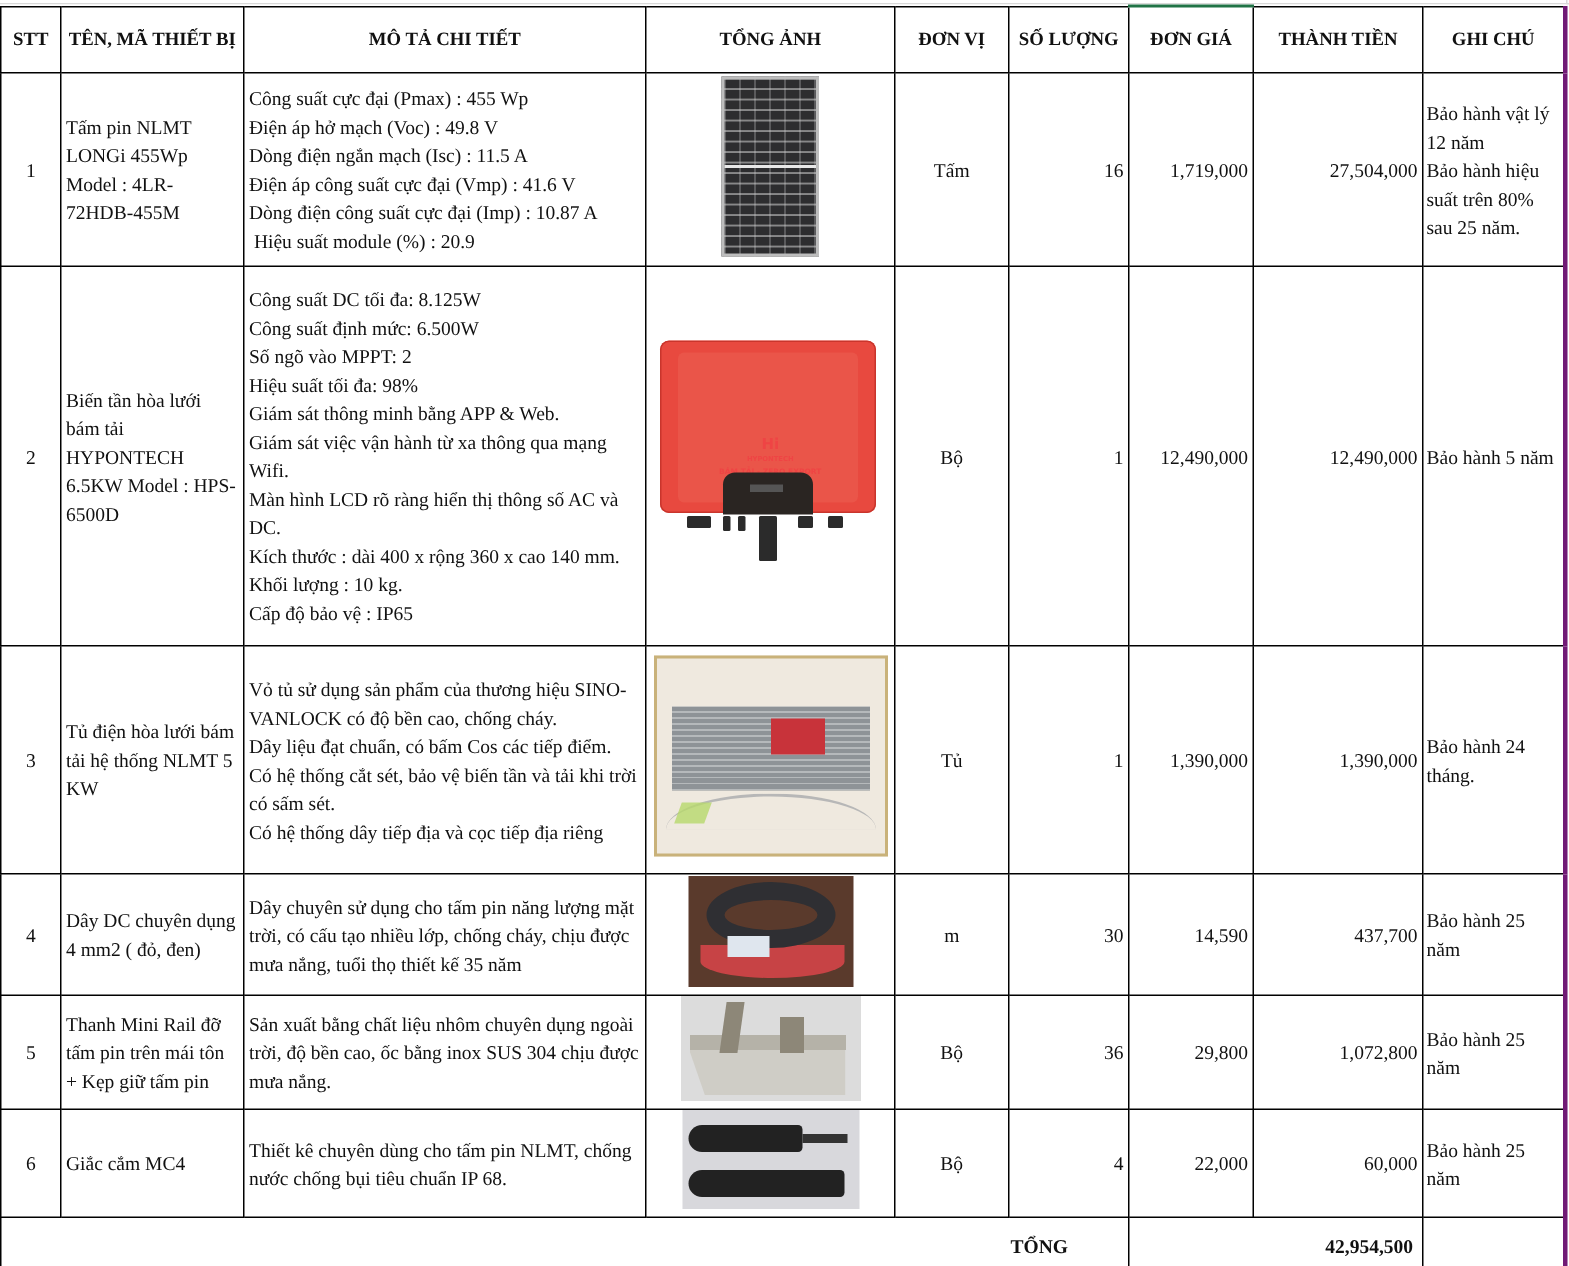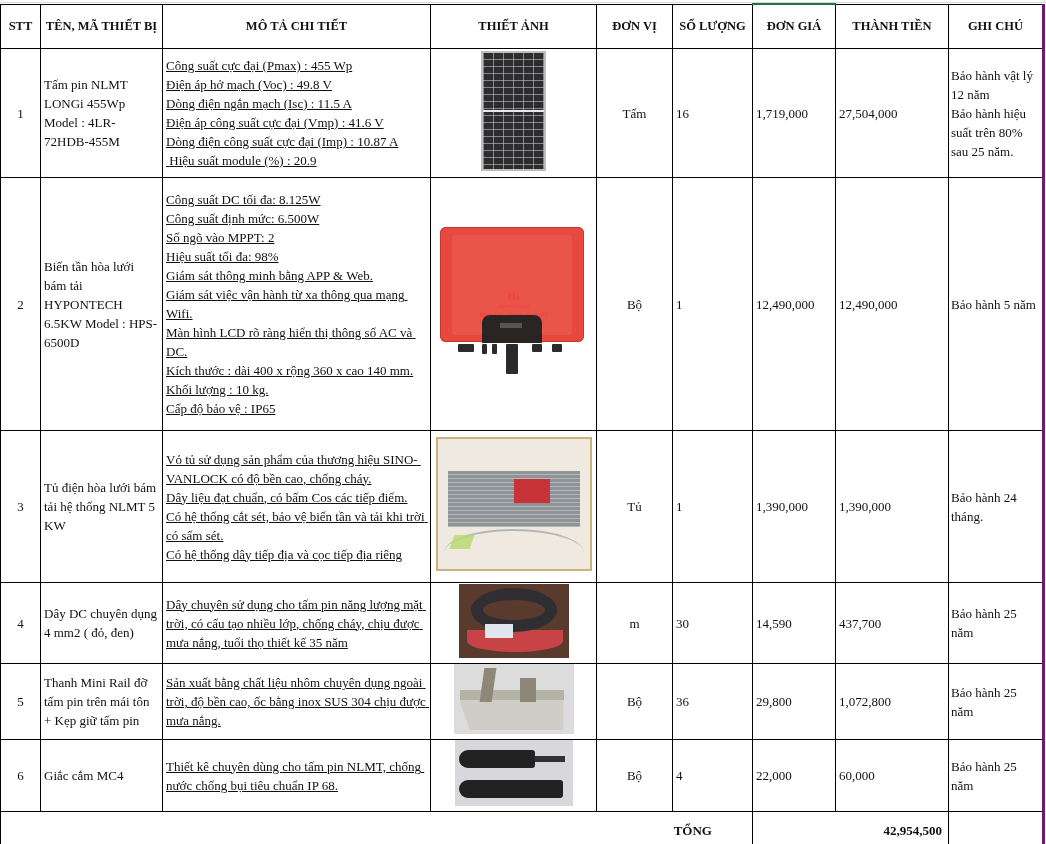--- a/index.html
+++ b/index.html
@@ -10,26 +10,26 @@
     background:#fff; }
   .sheet-grid .hline { position:absolute; left:0; width:1046px; height:1px; background:#d9d9d9; }
   .sheet-grid .vline { position:absolute; top:0; height:844px; width:1px; background:#d9d9d9; }
   table.quote { position:absolute; left:0; top:3px; border-collapse:collapse; table-layout:fixed;
     width:1043px; background:#fff; }
   table.quote td, table.quote th { border:1px solid #000; padding:0 3px; vertical-align:middle;
     font-size:13px; line-height:19px; overflow:hidden; }
   table.quote th { font-weight:bold; font-size:12.5px; height:43px; text-align:center; white-space:nowrap; }
   table.quote th.selected { border-top:2px solid #217346; }
   .c { text-align:center; }
-  .r { }
+  .r { text-align:right; }
   .name { font-size:12.5px; line-height:18px; }
   .desc { font-size:13.5px; line-height:19px; }
   .note { font-size:12.5px; line-height:18px; padding-left:2px !important; padding-right:1px !important; }
   .num { font-size:13.5px; }
-  .desc-line { display:block; white-space:pre-wrap;text-decoration:underline; }
+  .desc-line { display:block; white-space:pre-wrap; }
   .img-cell { text-align:center; padding:0 !important; }
   .total-label { font-weight:bold; font-size:19px; text-align:right; padding-right:40px !important; }
   .total-value { font-weight:bold; font-size:19px; text-align:right; padding-right:6px !important; }
   tr.total-row td { border-bottom:3px solid #000; height:36px; }
   table.quote tr td:last-child, table.quote tr th:last-child { border-right:3px solid #701a75; }
 
   
   .panel-img { display:inline-block; width:61px; height:116px; background:#2d2d2f; border:2px solid #bdbdbd;
     position:relative;
     background-image:
@@ -91,21 +91,21 @@
       <col style="width:80px">
       <col style="width:83px">
       <col style="width:113px">
       <col style="width:95px">
   </colgroup>
   <thead>
     <tr>
       <th>STT</th>
       <th>TÊN, MÃ THIẾT BỊ</th>
       <th>MÔ TẢ CHI TIẾT</th>
-      <th>THIẾT ẢNH</th>
+      <th>TỔNG ẢNH</th>
       <th>ĐƠN VỊ</th>
       <th>SỐ LƯỢNG</th>
       <th class="selected">ĐƠN GIÁ</th>
       <th>THÀNH TIỀN</th>
       <th>GHI CHÚ</th>
     </tr>
   </thead>
   <tbody>
 
     <tr style="height:129px">

